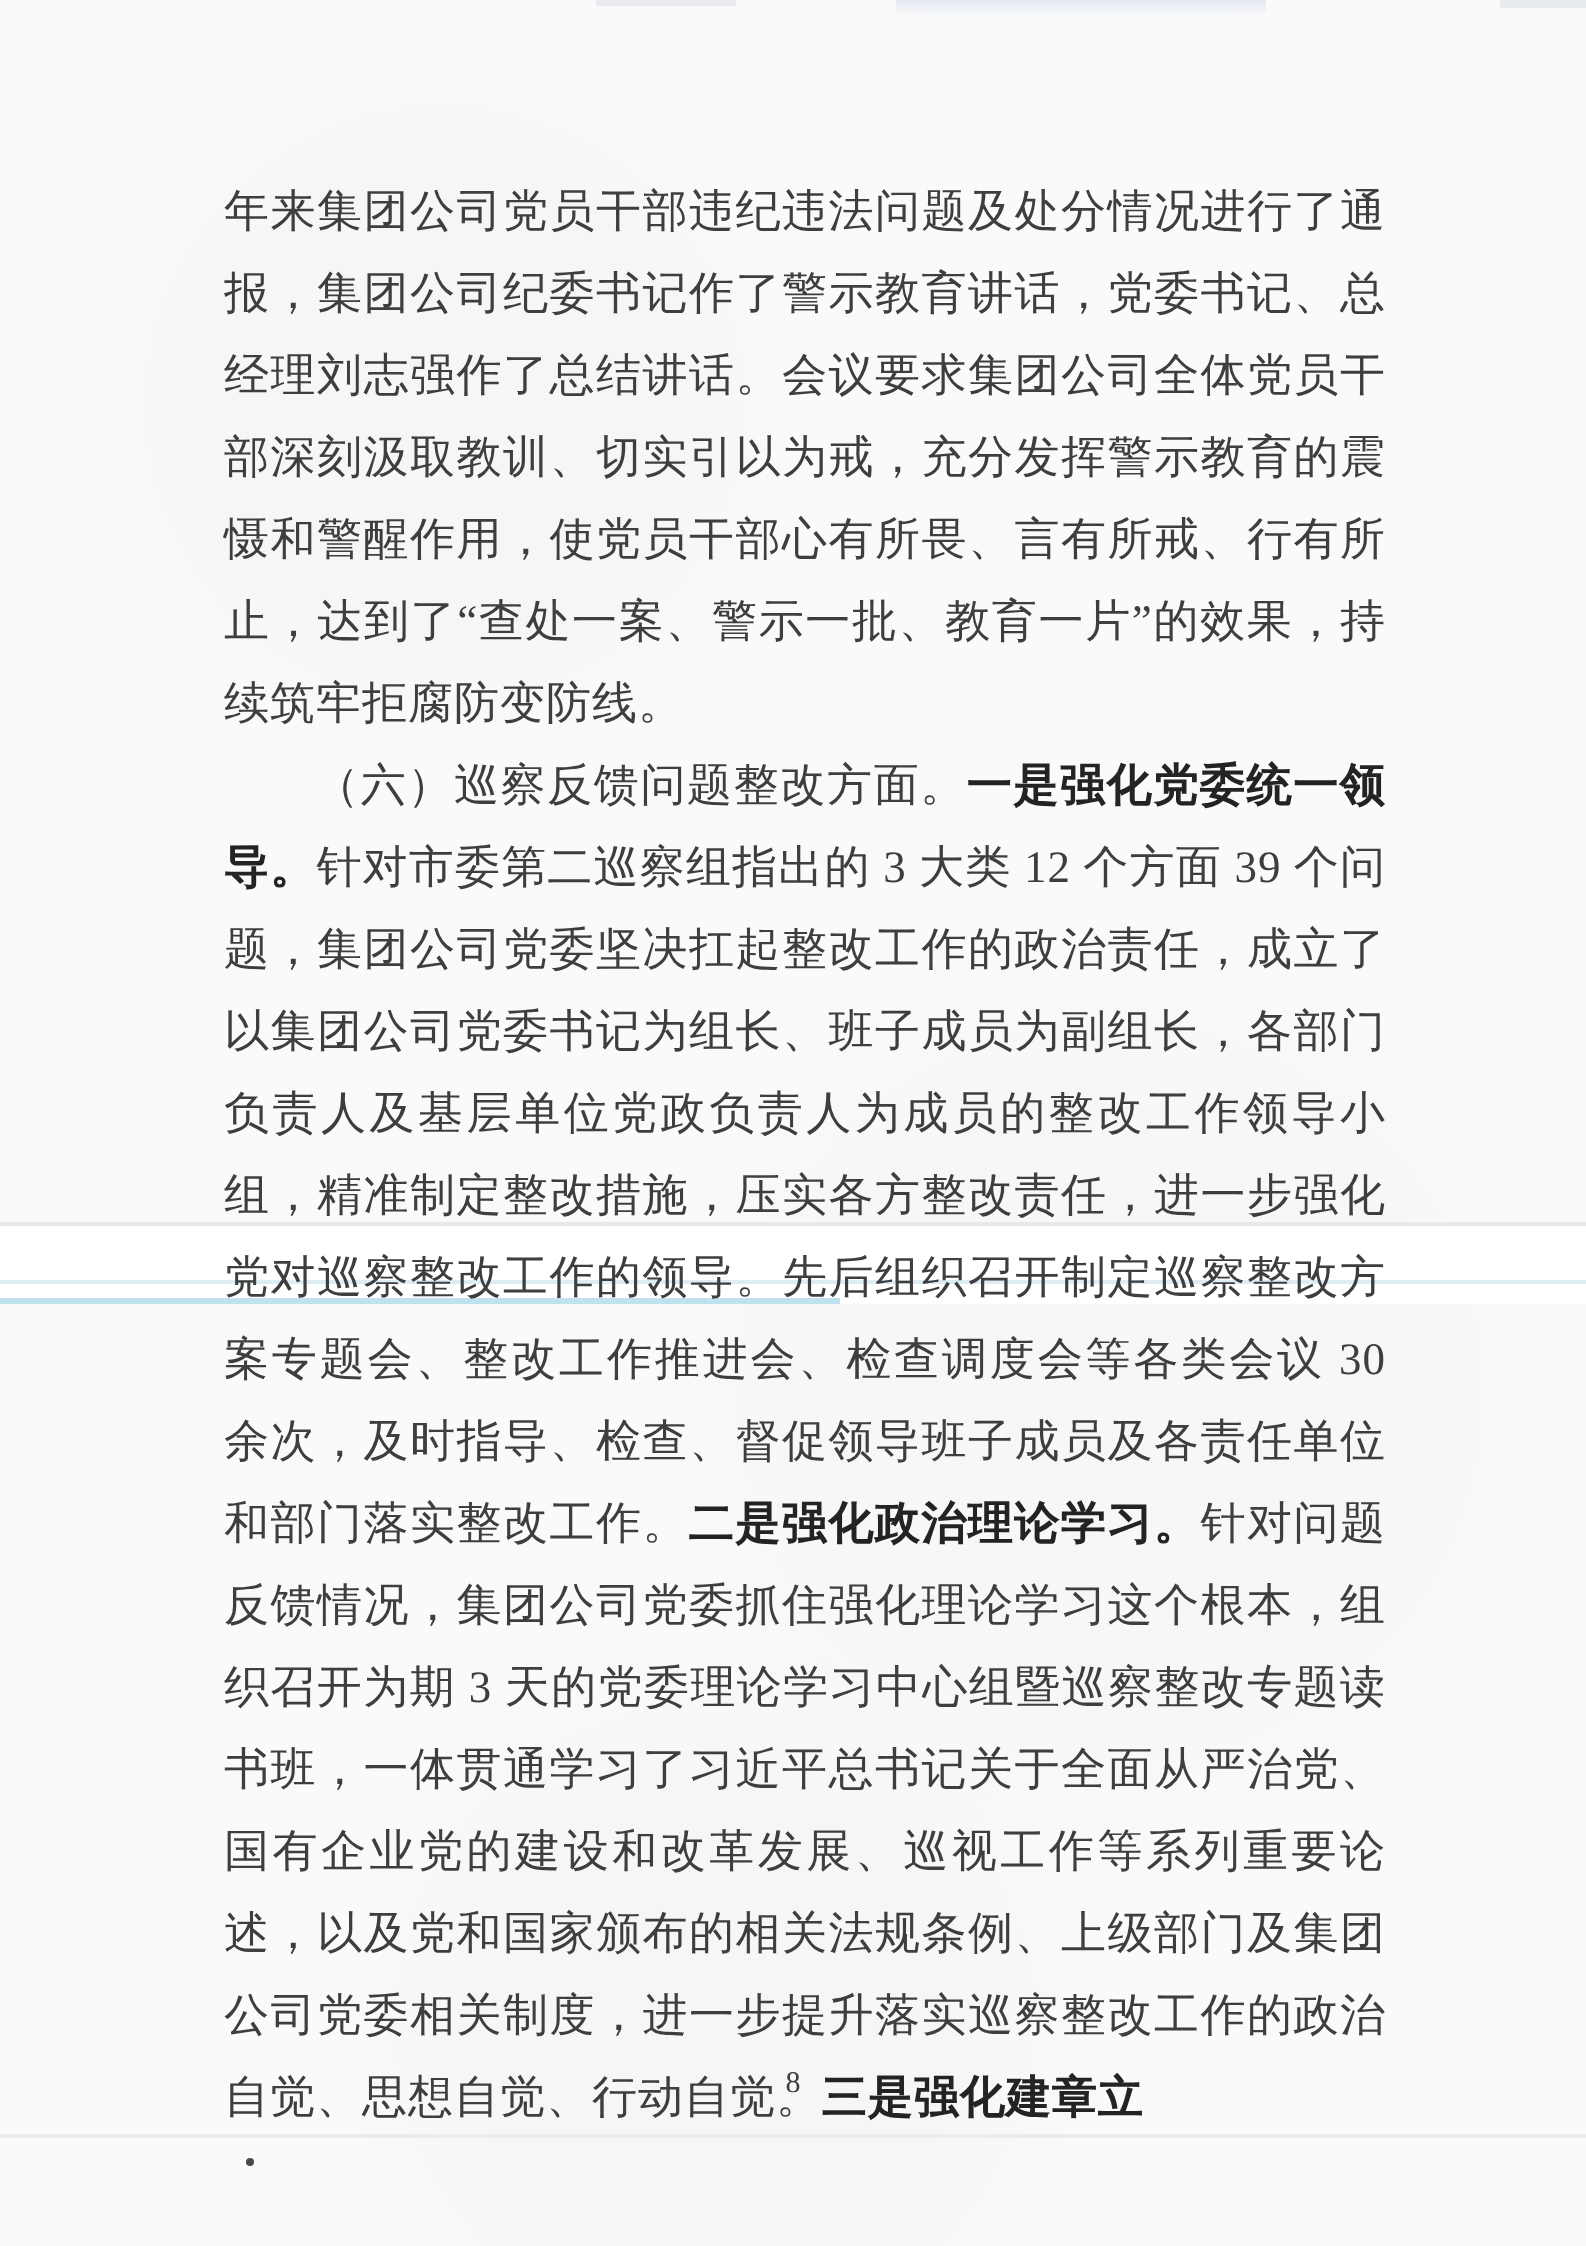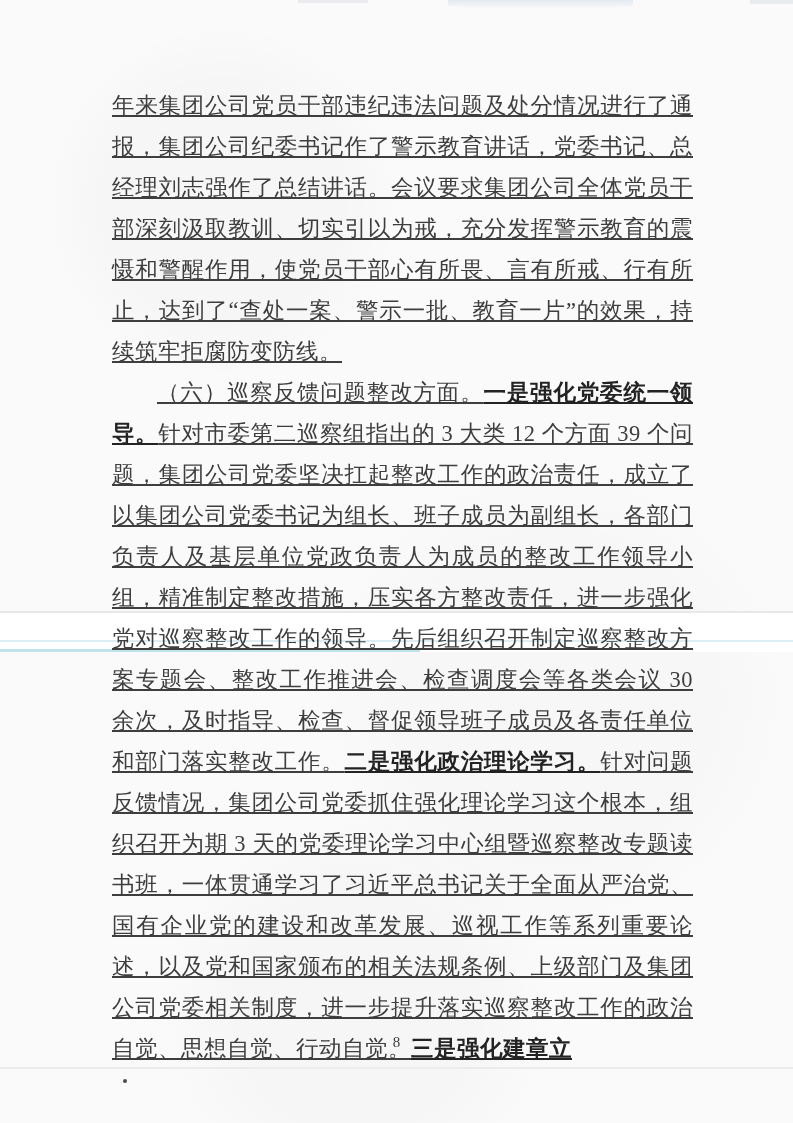--- a/index.html
+++ b/index.html
@@ -47,21 +47,21 @@
   p.para {
     margin: 0;
     font-size: 22.5px;
     line-height: 41px;
     color: var(--text-color, #3e3e3e);
     text-align: justify;
     text-justify: inter-ideograph;
     letter-spacing: 0.5px;
   }
   p.para.indent { text-indent: 2em; }
-  .run { font-weight: normal; text-decoration: underline; }
+  .run { font-weight: normal; }
   .run.bold {
     font-family: "Liberation Sans", sans-serif;
     font-weight: 700;
     color: var(--bold-text-color, #232323);
   }
 
   .page-number {
     position: absolute;
     left: 0;
     top: 1034px;

